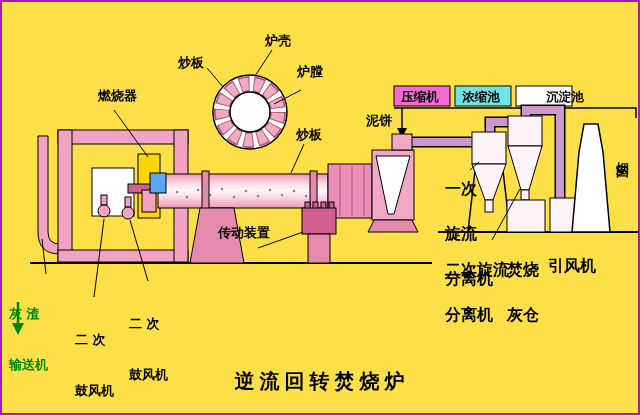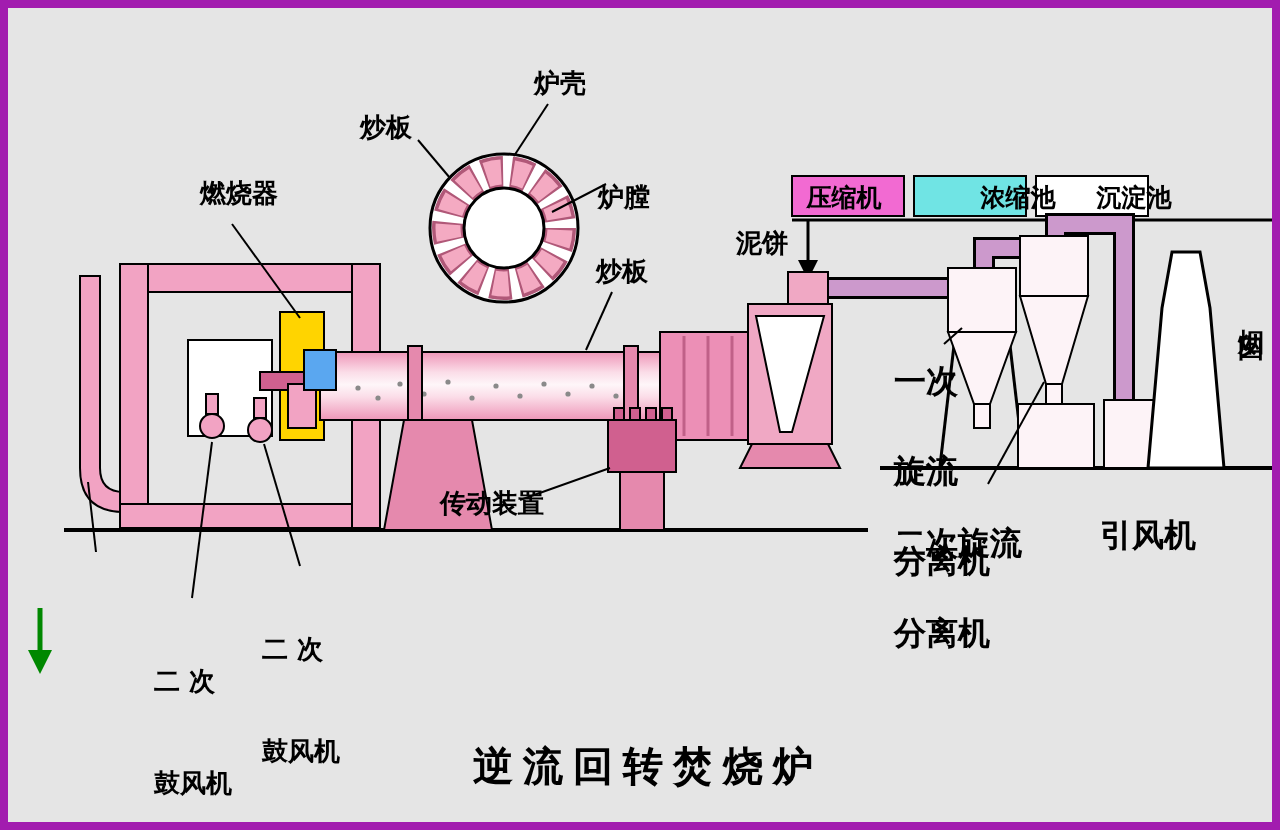--- a/index.html
+++ b/index.html
@@ -1,16 +1,16 @@
 <!DOCTYPE html>
 <html><head>
 <meta charset="utf-8">
 <style>
   html,body{margin:0;padding:0;background:#fff;}
-  .canvas{position:relative;width:640px;height:415px;background:#e5e5e5;border:4px solid #a21caf;
+  .canvas{position:relative;width:640px;height:415px;background:#fde047;border:2px solid #a21caf;
           font-family:"DejaVu Sans",sans-serif;overflow:hidden;box-sizing:border-box;}
   .canvas svg{position:absolute;left:0;top:0;}
   .lbl{position:absolute;color:#000;font-weight:700;font-size:13px;line-height:16px;white-space:pre;}
   .lbl.s{font-size:16px;line-height:15px;}
   .green{color:#008800;}
   .vert{writing-mode:vertical-rl;text-orientation:upright;letter-spacing:3px;}
   .boxlbl{width:52px;text-align:center;font-size:12.5px;font-weight:700;}
   .title{position:absolute;left:0;top:366px;width:640px;text-align:center;
          font-size:20px;font-weight:700;letter-spacing:5px;color:#000;}
 </style>
@@ -161,44 +161,52 @@
   </g>
 
   <g>
     <line x1="16" y1="300" x2="16" y2="323" stroke="#008800" stroke-width="2.5"></line>
     <polygon points="10,321 22,321 16,333" fill="#008800"></polygon>
   </g>
 </svg>
 
 <div class="lbl" style="left:263px;top:31px">炉壳</div>
 <div class="lbl" style="left:176px;top:53px">炒板</div>
-<div class="lbl" style="left:295px;top:88px">炉膛</div>
+<div class="lbl" style="left:295px;top:62px">炉膛</div>
 <div class="lbl" style="left:96px;top:86px">燃烧器</div>
 <div class="lbl boxlbl" style="left:392px;top:87px">压缩机</div>
-<div class="lbl boxlbl" style="left:479px;top:87px">浓缩池</div>
+<div class="lbl boxlbl" style="left:453px;top:87px">浓缩池</div>
 <div class="lbl boxlbl" style="left:537px;top:87px">沉淀池</div>
 <div class="lbl" style="left:364px;top:111px">泥饼</div>
 <div class="lbl" style="left:294px;top:125px">炒板</div>
-<div class="lbl" style="left:216px;top:241px">传动装置</div>
+<div class="lbl" style="left:216px;top:223px">传动装置</div>
 
 <div class="lbl s" style="left:443px;top:149px">
   <div>一次</div>
   <div>旋流</div>
   <div>分离机</div>
 </div>
 
 <div class="lbl s" style="left:443px;top:230px">
   <div>二次旋流</div>
   <div>分离机</div>
 </div>
 
+<div class="lbl s" style="left:505px;top:230px">
+  <div>焚烧</div>
+  <div>灰仓</div>
+</div>
 
 <div class="lbl s" style="left:546px;top:256px">引风机</div>
 <div class="lbl vert" style="left:612px;top:150px">烟囱</div>
 
+<div class="lbl green" style="left:7px;top:269px;line-height:17px">
+  <div>灰 渣</div>
+  <div>输送机</div>
+</div>
 
 <div class="lbl" style="left:73px;top:295px;line-height:17px">
   <div>二 次</div>
   <div>鼓风机</div>
 </div>
 
 <div class="lbl" style="left:127px;top:279px;line-height:17px">
   <div>二 次</div>
   <div>鼓风机</div>
 </div>

